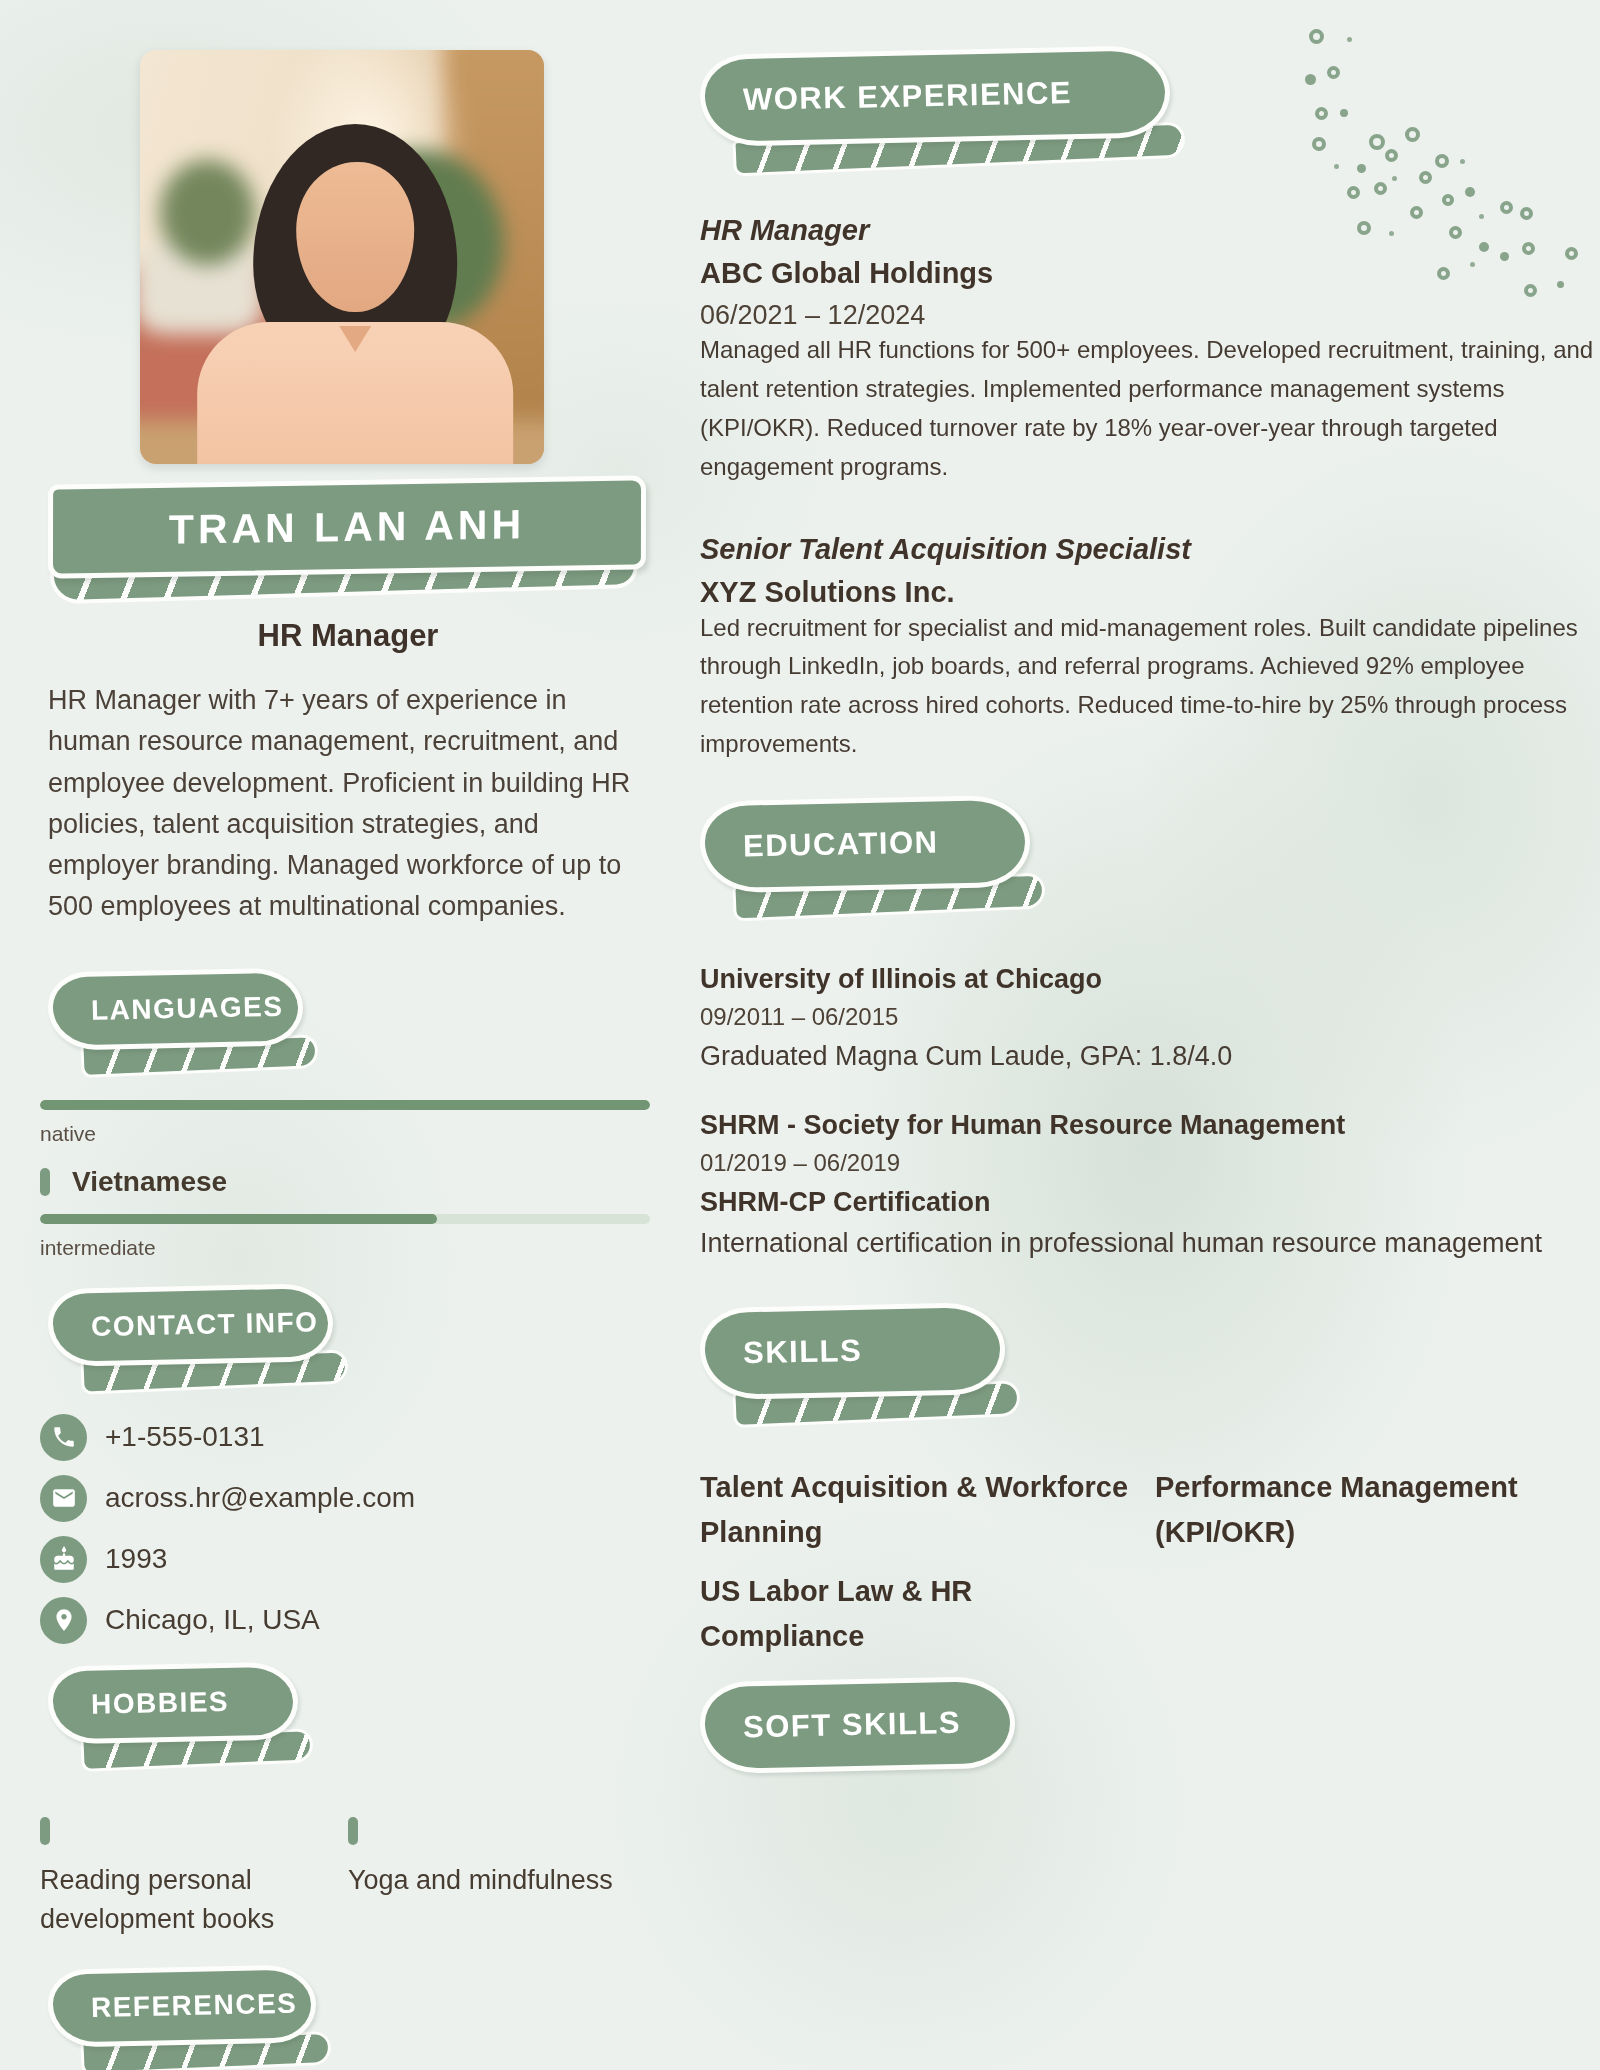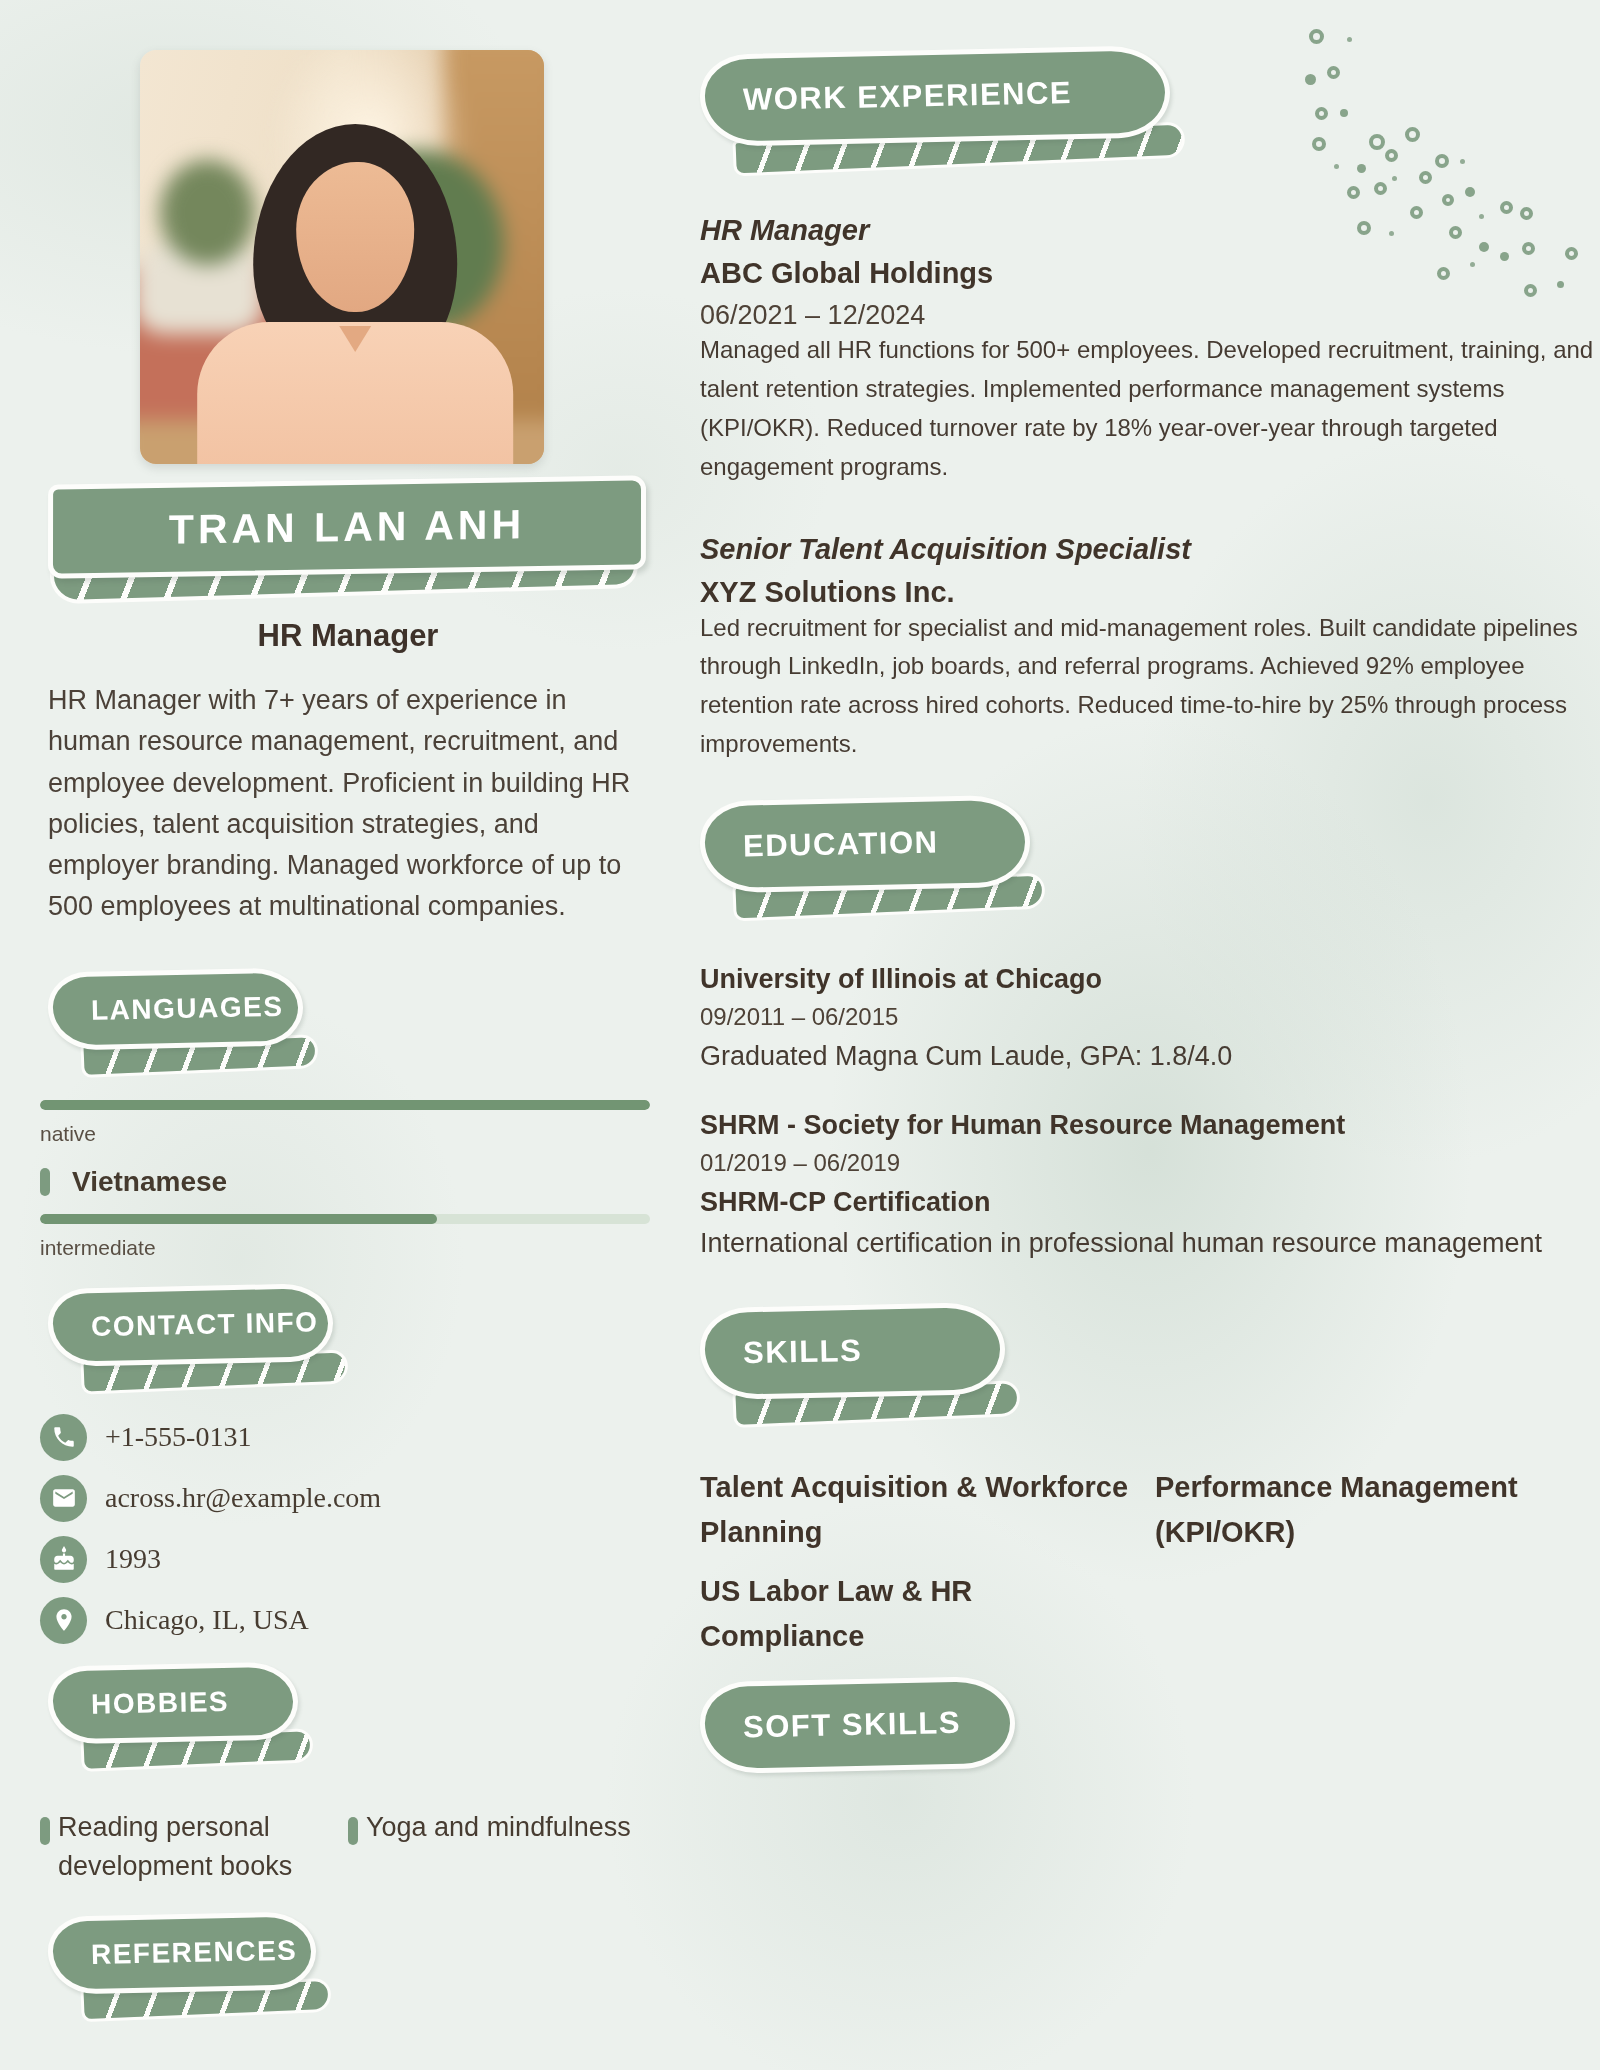--- a/index.html
+++ b/index.html
@@ -89,28 +89,28 @@
   .lang-item + .lang-item{margin-top:20px;}
   .lang-head{display:flex;align-items:center;gap:22px;}
   .tick{width:10px;height:28px;border-radius:5px;background:var(--green);flex:none;}
   .lang-name{font-size:28px;font-weight:bold;color:#453a2e;}
   .lang-bar{margin-top:16px;width:610px;height:10px;border-radius:6px;background:var(--track);overflow:hidden;}
   .lang-fill{height:100%;border-radius:6px;background:var(--green-fill);}
   .lang-level{margin-top:12px;font-size:21px;color:#594f44;}
 
   
   .contact-list{margin-top:24px;margin-left:-8px;display:flex;flex-direction:column;gap:14px;}
-  .contact-item{display:flex;align-items:center;gap:18px;font-family:Liberation Serif, serif;}
+  .contact-item{display:flex;align-items:center;gap:18px;}
   .cicon{width:47px;height:47px;border-radius:50%;background:var(--green);display:flex;align-items:center;justify-content:center;flex:none;}
   .cicon svg{width:26px;height:26px;fill:#fff;}
   .contact-text{font-size:28px;color:#473c31;}
 
   
   .hobby-grid{margin-top:40px;margin-left:-8px;display:grid;grid-template-columns:308px 1fr;}
-  .hobby{display:flex;gap:8px;}
+  .hobby{display:flex;gap:16px;flex-direction:column;}
   .hobby .tick{margin-top:9px;}
   .hobby-text{font-size:27px;color:#473c31;line-height:1.45;}
   .hobby-text.narrow{max-width:235px;}
 
   
   .job{margin-top:44px;}
   .job + .job{margin-top:46px;}
   .job-title{font-size:29px;font-weight:bold;font-style:italic;color:var(--ink);}
   .job-company{font-size:29px;font-weight:bold;color:var(--ink);margin-top:10px;}
   .job-dates{font-size:27px;color:#4e4237;margin-top:10px;}

